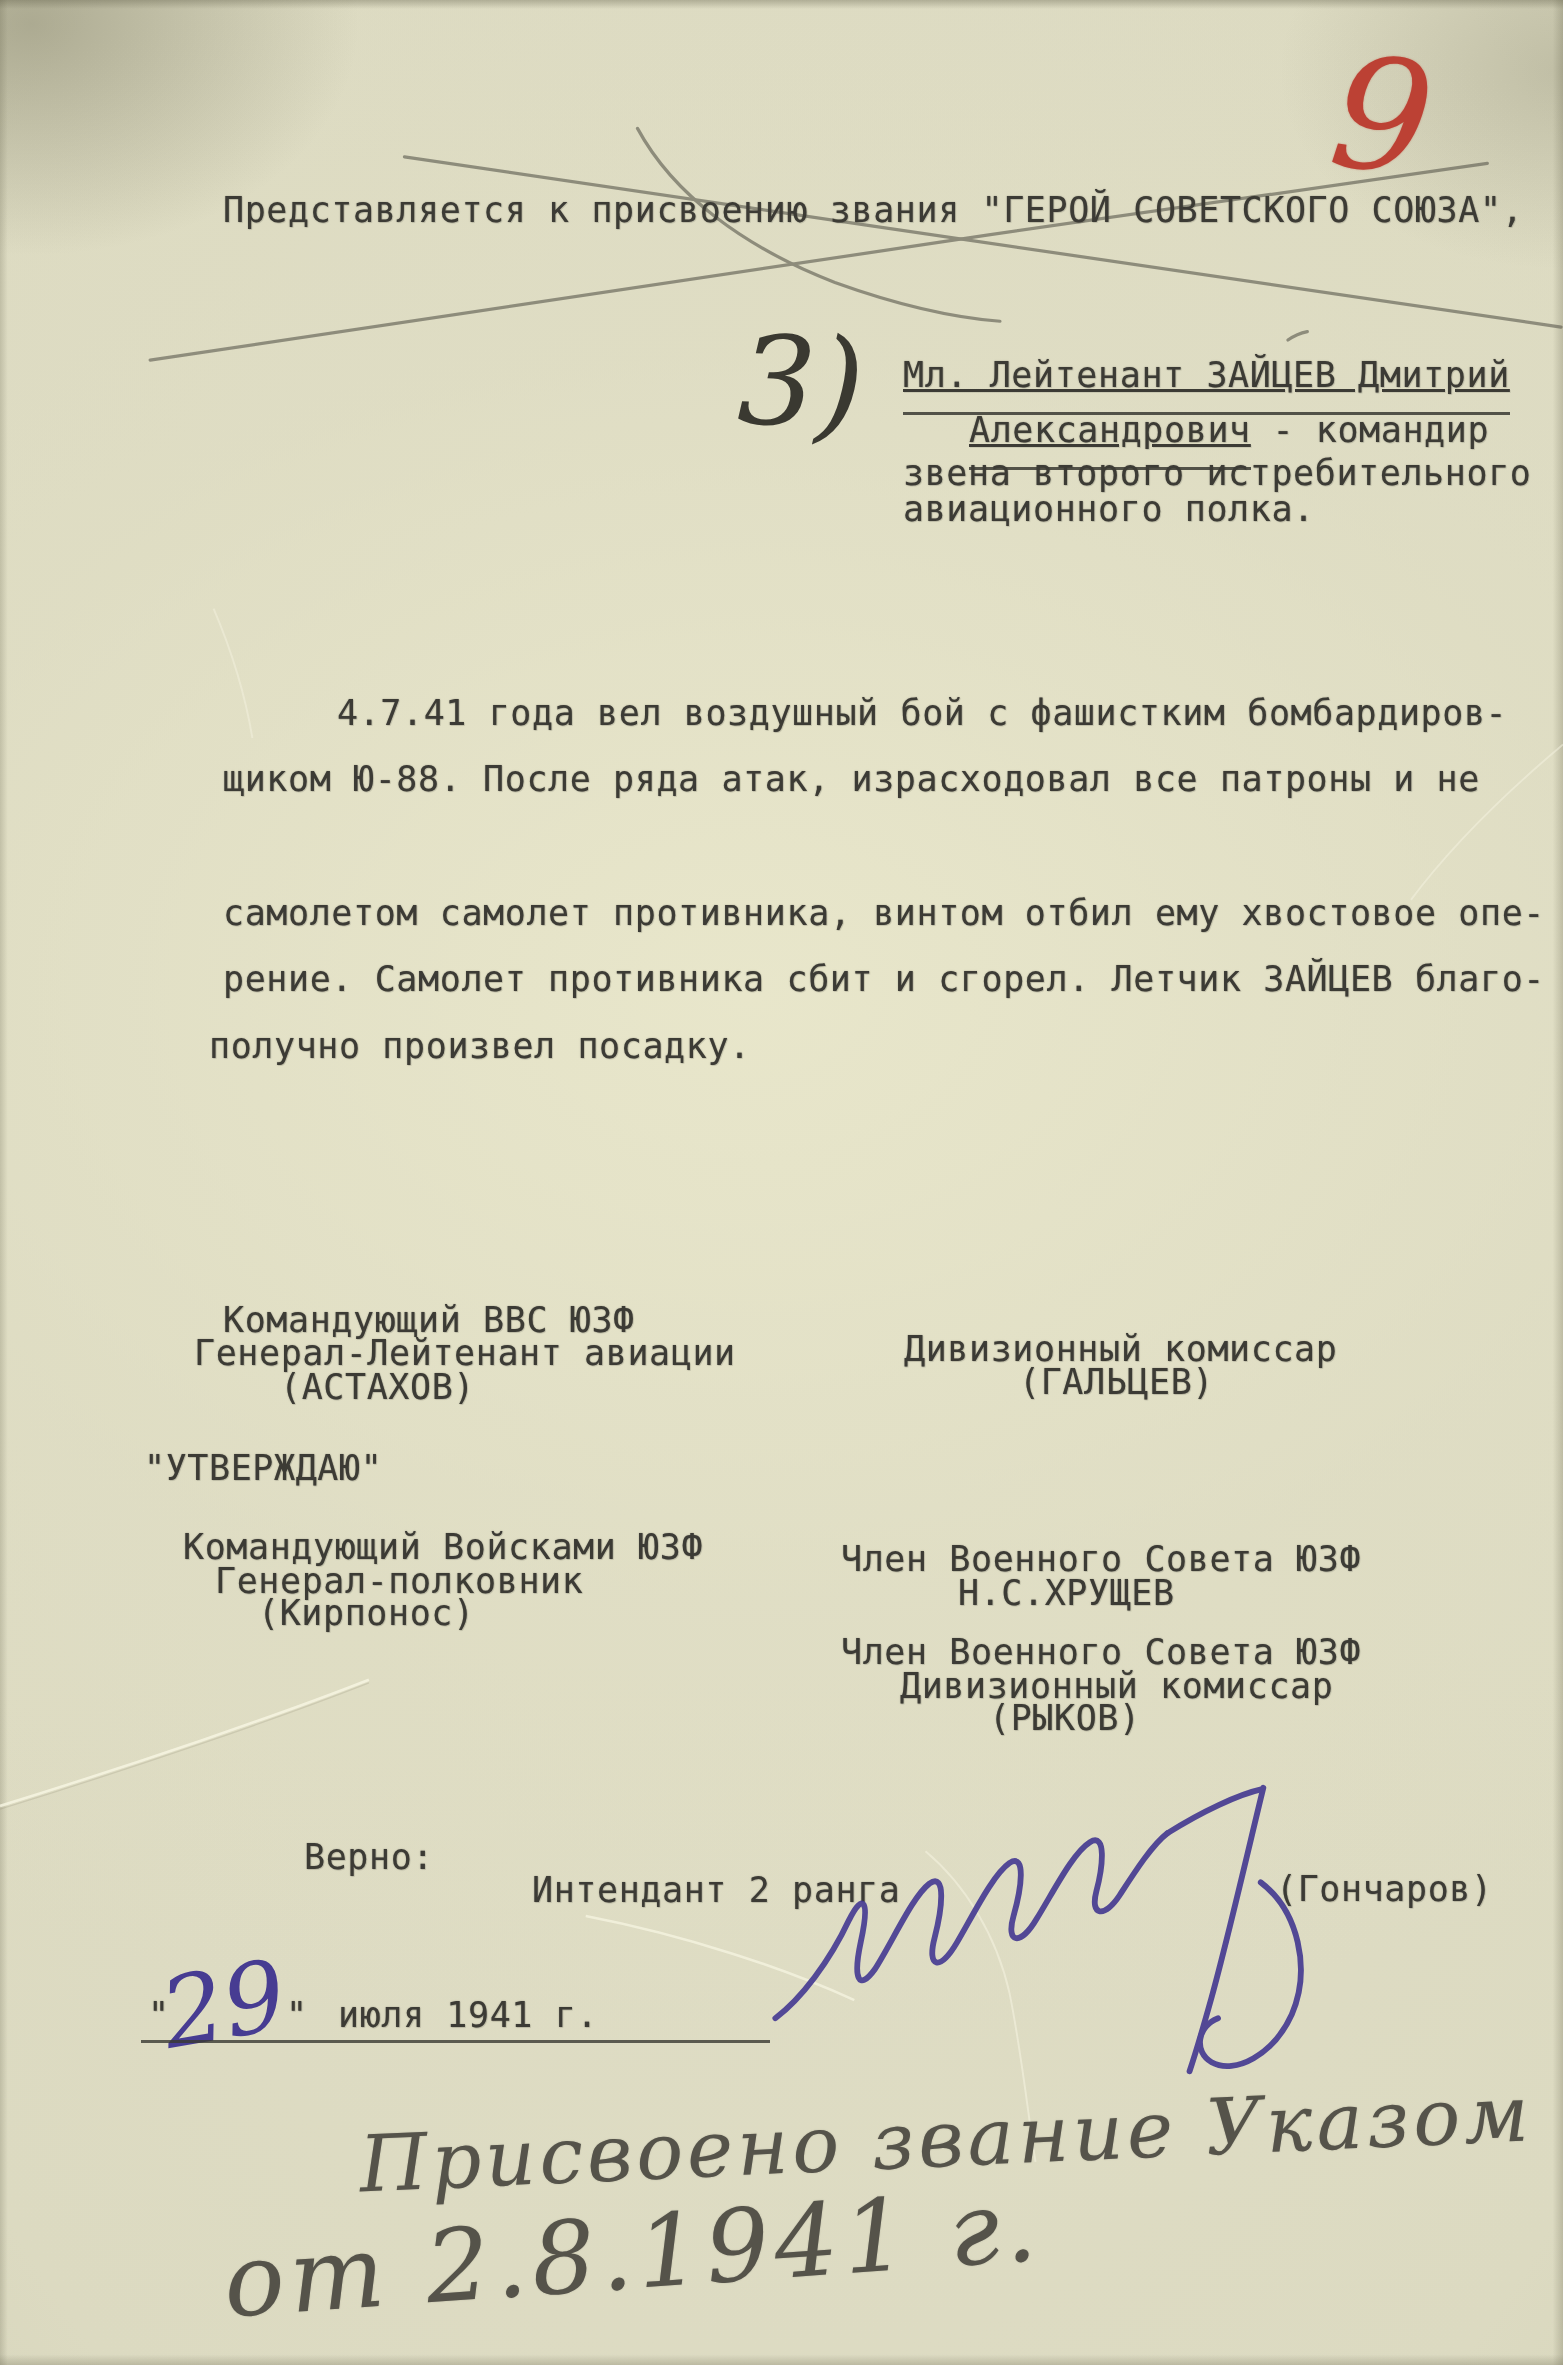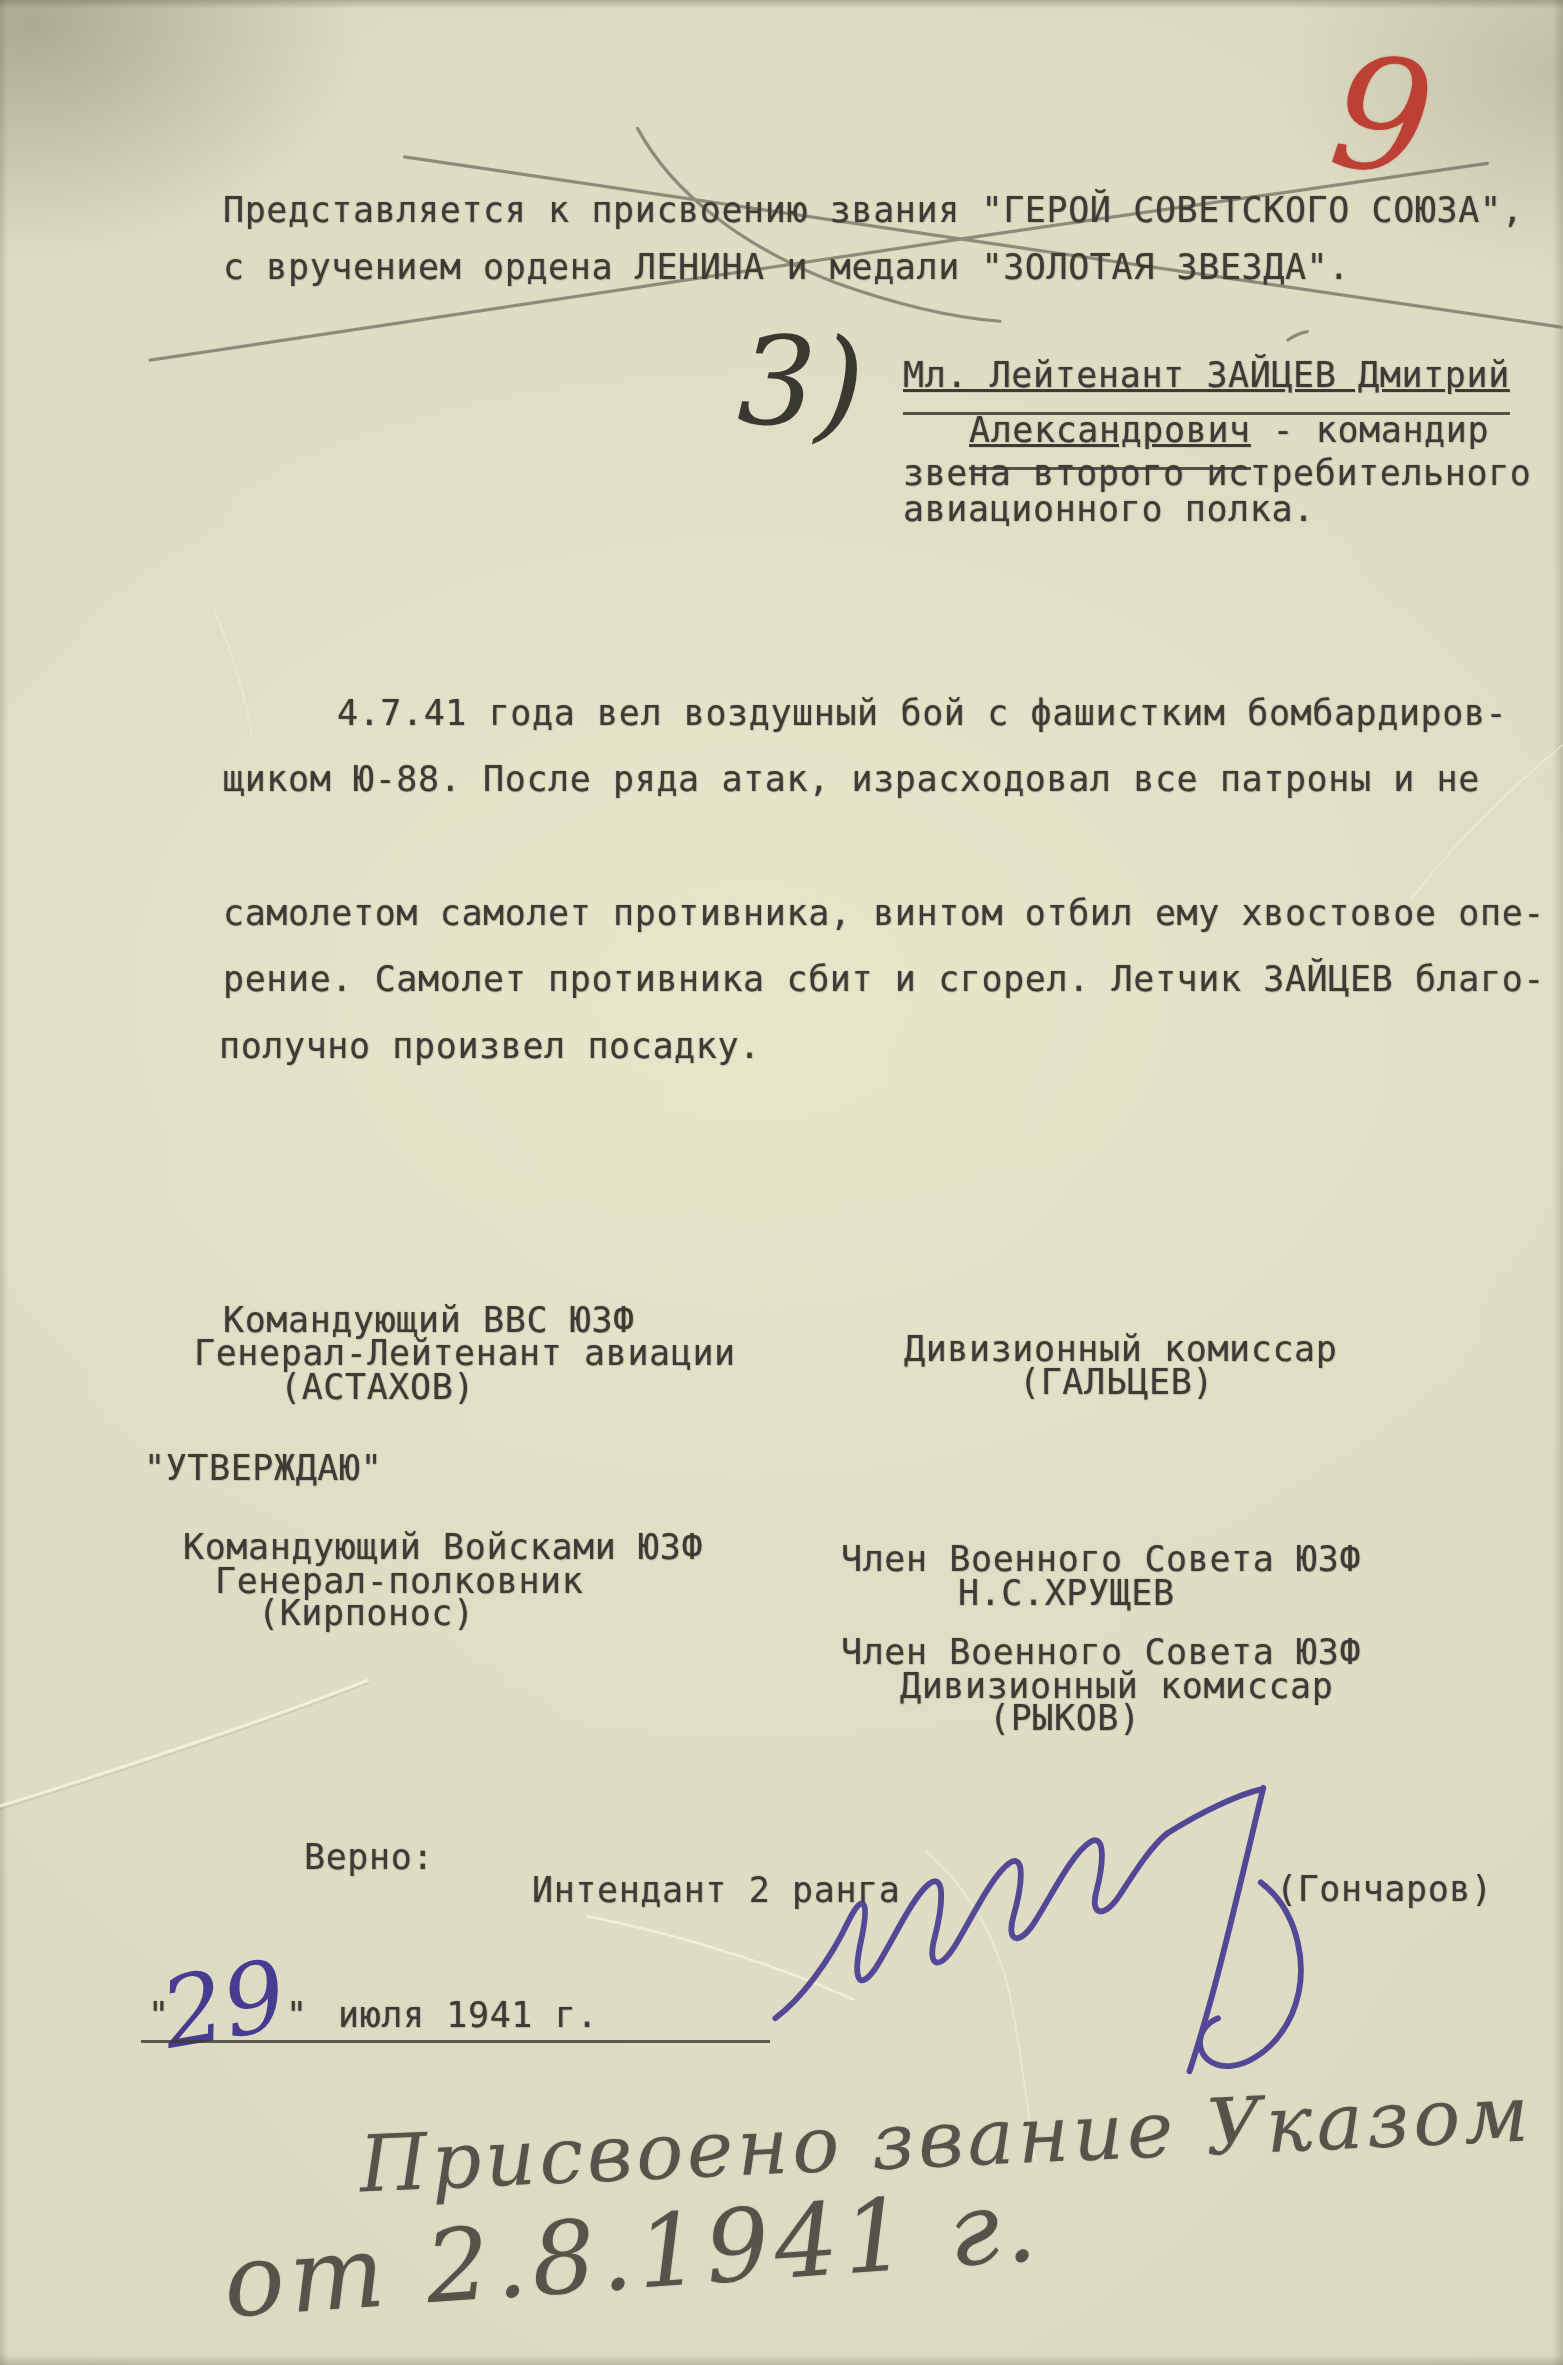--- a/index.html
+++ b/index.html
@@ -83,34 +83,33 @@
       <path d="M985,198 C1040,300 1150,382 1290,436 C1390,472 1470,490 1545,496"></path>
       <path d="M232,556 C800,468 1620,348 2298,252"></path>
       <path d="M625,242 C1200,328 1920,432 2412,505"></path>
       <path d="M1990,525 C2000,518 2010,514 2020,512"></path>
     </g>
   </svg>
 
   <div class="red-num">9</div>
 
   <div class="t" style="left:223px;top:190px;">Представляется к присвоению звания "ГЕРОЙ СОВЕТСКОГО СОЮЗА",</div>
-  <div class="t" style="left:223px;top:247px;">с вручением ордена ЛЕНИНА и медали "ЗОЛОТАЯ ЗВЕЗДА".</div>
 
   <div class="hand-ink" style="left:738px;top:311px;font-size:123px;transform:rotate(2deg);">3)</div>
 
   <div class="t" style="left:903px;top:355px;"><span class="u-thick">Мл. Лейтенант ЗАЙЦЕВ Дмитрий</span></div>
   <div class="t" style="left:969px;top:410px;"><span class="u-thick">Александрович</span><span> - командир</span></div>
   <div class="t" style="left:903px;top:453px;">звена второго истребительного</div>
   <div class="t" style="left:903px;top:489px;">авиационного полка.</div>
 
   <div class="t" style="left:337px;top:693px;">4.7.41 года вел воздушный бой с фашистким бомбардиров-</div>
   <div class="t" style="left:223px;top:759px;">щиком Ю-88. После ряда атак, израсходовал все патроны и не</div>
   <div class="t" style="left:223px;top:893px;">самолетом самолет противника, винтом отбил ему хвостовое опе-</div>
   <div class="t" style="left:223px;top:959px;">рение. Самолет противника сбит и сгорел. Летчик ЗАЙЦЕВ благо-</div>
-  <div class="t" style="left:219px;top:1026px;text-align:center;">получно произвел посадку.</div>
+  <div class="t" style="left:209px;top:1026px;text-align:center;">получно произвел посадку.</div>
 
   <div class="t" style="left:223px;top:1300px;">Командующий ВВС ЮЗФ</div>
   <div class="t" style="left:194px;top:1333px;">Генерал-Лейтенант авиации</div>
   <div class="t" style="left:280px;top:1367px;">(АСТАХОВ)</div>
 
   <div class="t" style="left:904px;top:1329px;">Дивизионный комиссар</div>
   <div class="t" style="left:979px;top:1362px;margin-left:40px;">(ГАЛЬЦЕВ)</div>
 
   <div class="t" style="left:144px;top:1448px;">"УТВЕРЖДАЮ"</div>
 

